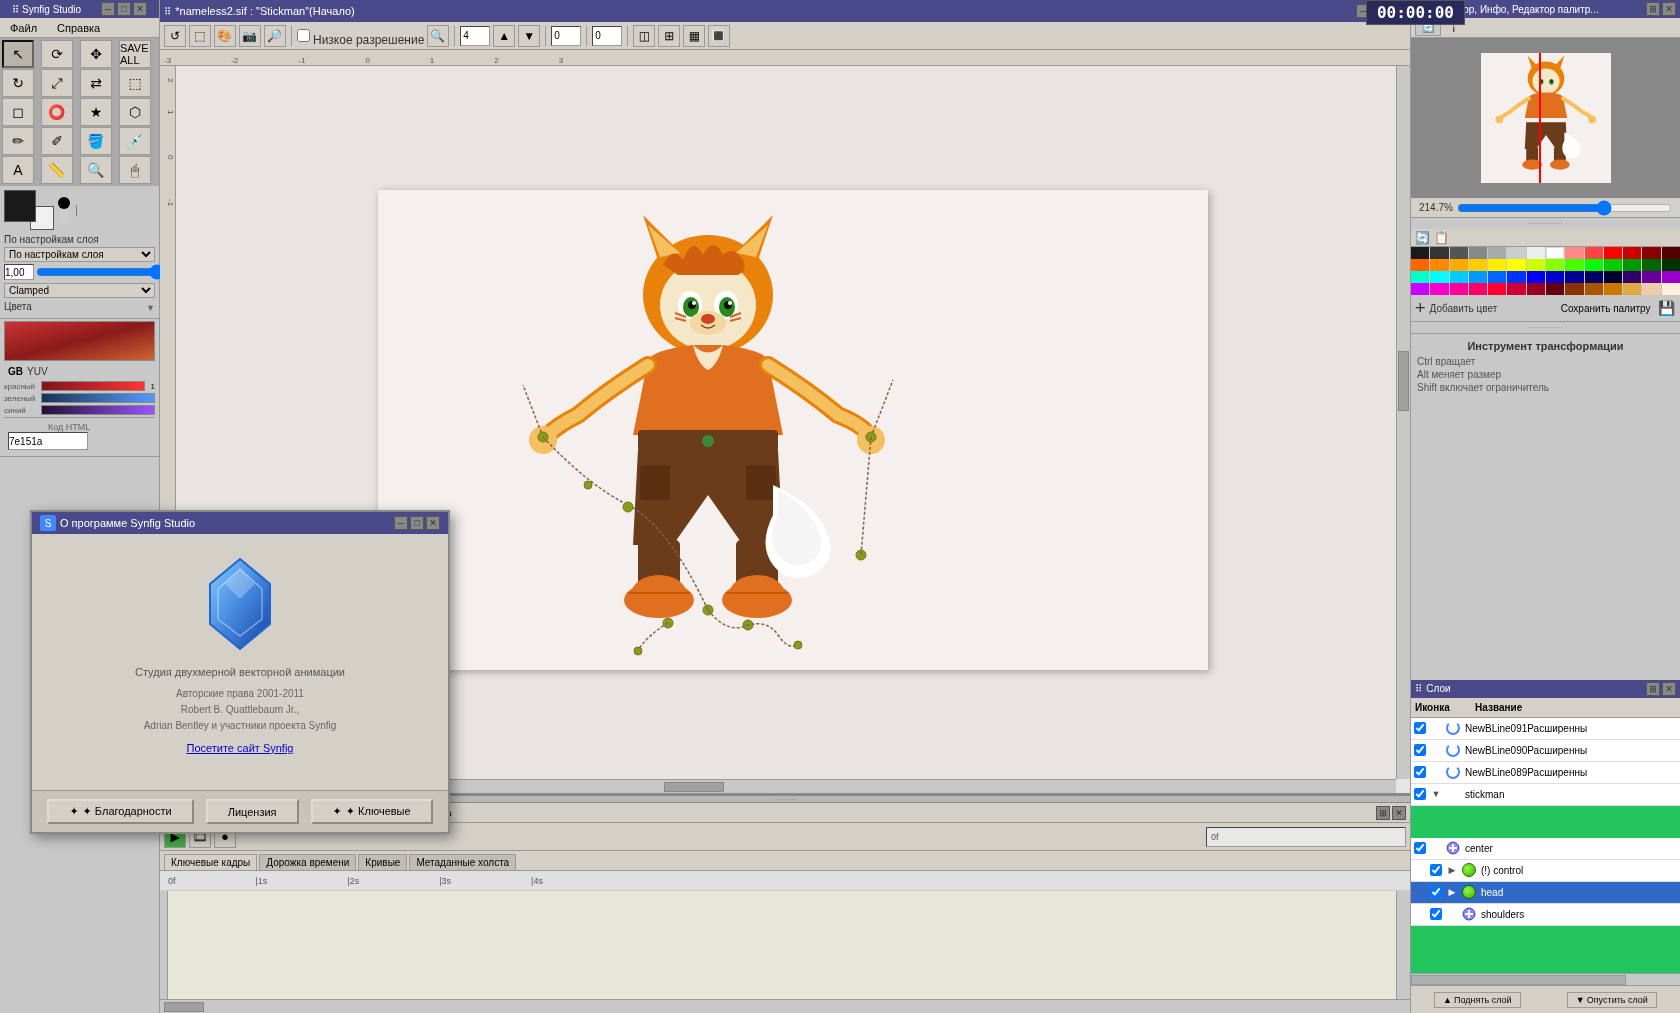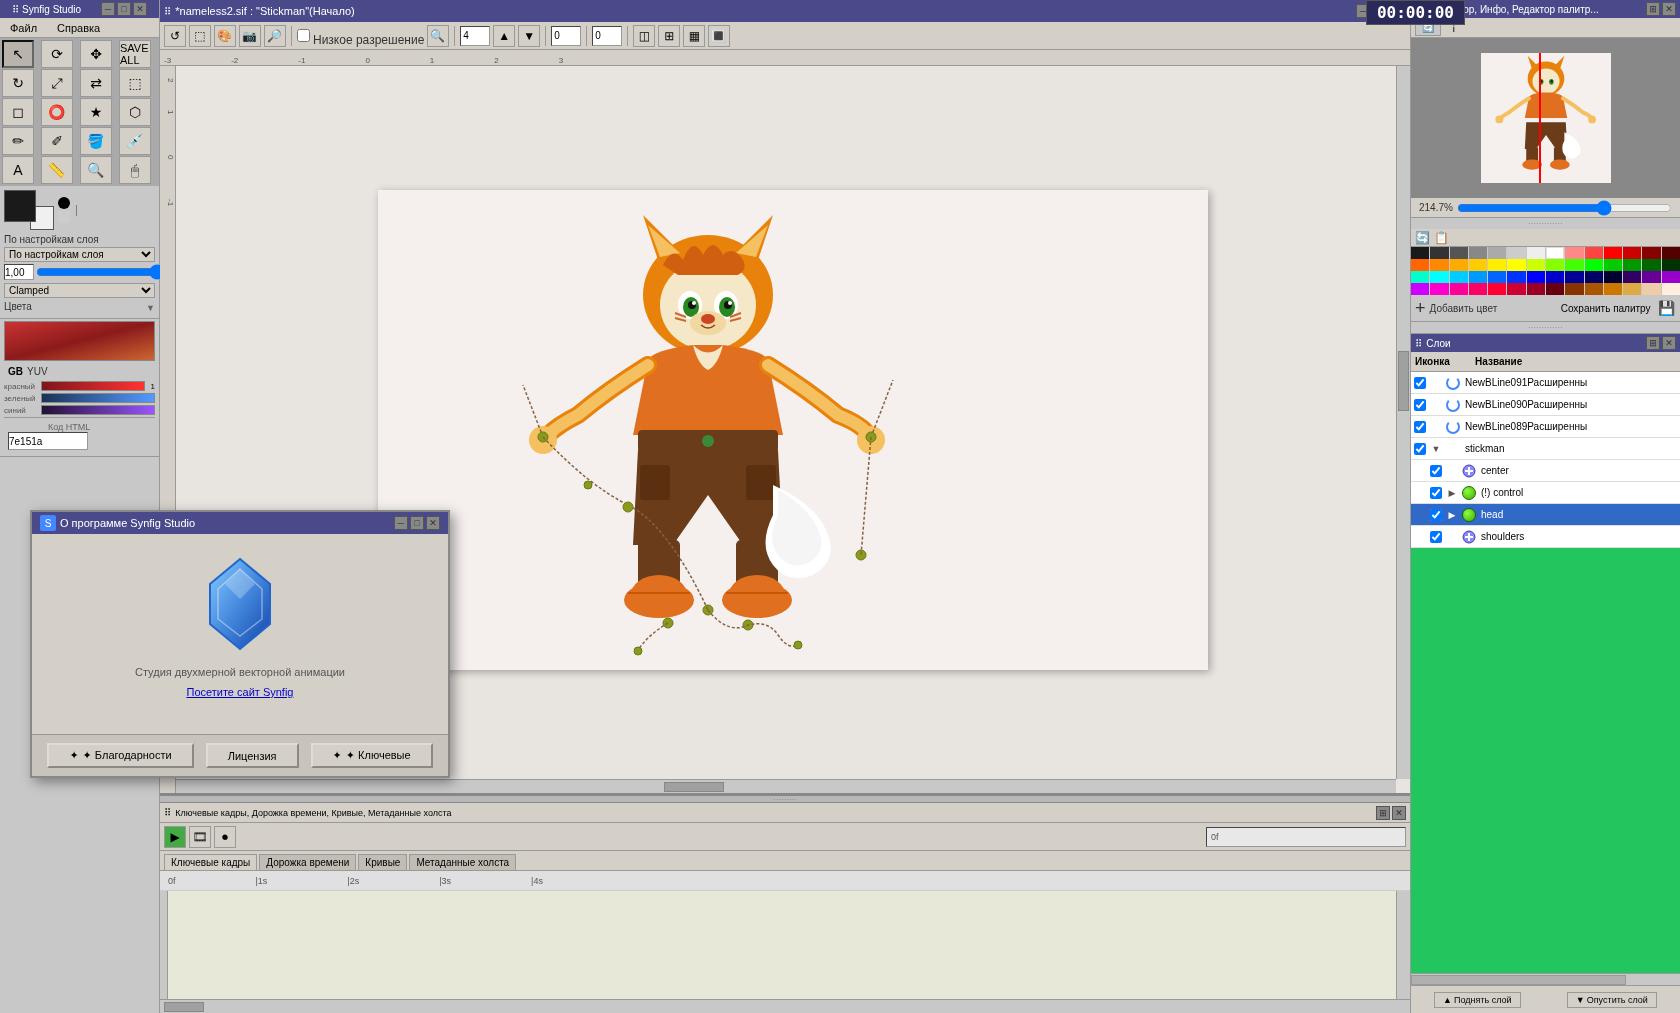--- a/index.html
+++ b/index.html
@@ -1231,20 +1231,26 @@
           <span style="flex:1;"></span>
           <span style="font-size:10px;cursor:pointer;margin-left:13px;">Сохранить палитру</span>
           <span style="font-size:14px;cursor:pointer;margin-left:4px;">💾</span>
         </div>
       </div>
 
       <div style="padding:1px 0;border-bottom:1px solid #999;">
         <div style="font-size:8px;color:#888;text-align:center;">·············</div>
       </div>
 
+      <div class="transform-info">
+        <div class="transform-title">Инструмент трансформации</div>
+        <div class="transform-hint">Ctrl вращает</div>
+        <div class="transform-hint">Alt меняет размер</div>
+        <div class="transform-hint">Shift включает ограничитель</div>
+      </div>
 
       <div class="layers-panel">
 
         <div class="layers-title">
           <div style="display:flex;align-items:center;gap:4px;">
             <span style="font-size:10px;">⠿</span>
             <span style="font-size:10px;">Слои</span>
           </div>
           <div style="display:flex;gap:2px;">
             <div class="title-btn">⊞</div>
@@ -1296,21 +1302,21 @@
             <div class="layer-check">
               <input type="checkbox" checked="" style="width: 12px; height: 12px;">
             </div>
             <div class="layer-expand">
               <span class="expand-arrow">▼</span>
             </div>
             <div class="layer-icon"></div>
             <div class="layer-name">stickman</div>
           </div>
 
-          <div class="layer-row" style="padding-left:16px;">
+          <div class="layer-row" style="margin-top:32px;">
             <div class="layer-check">
               <input type="checkbox" checked="" style="width: 12px; height: 12px;">
             </div>
             <div class="layer-expand"></div>
             <div class="layer-icon">
               <svg width="14" height="14" viewBox="0 0 14 14">
                 <circle cx="7" cy="7" r="6" fill="#8888ff" stroke="#4444aa" stroke-width="1"></circle>
                 <line x1="7" y1="3" x2="7" y2="11" stroke="white" stroke-width="2"></line>
                 <line x1="3" y1="7" x2="11" y2="7" stroke="white" stroke-width="2"></line>
               </svg>
@@ -1419,20 +1425,25 @@
             <polygon points="40,5 70,30 70,70 40,95 10,70 10,30" fill="url(#crystalGrad)" stroke="#2266cc" stroke-width="2"></polygon>
 
             <polygon points="40,15 62,35 62,65 40,82 18,65 18,35" fill="none" stroke="rgba(255,255,255,0.4)" stroke-width="1.5"></polygon>
 
             <polygon points="40,15 55,30 40,45 25,30" fill="rgba(255,255,255,0.25)"></polygon>
           </svg>
         </div>
 
         <div class="dialog-tagline">Студия двухмерной векторной анимации</div>
 
+        <div class="dialog-copyright">
+          <span>Авторские права 2001-2011</span><br>
+          <span>Robert B. Quattlebaum Jr.,</span><br>
+          <span>Adrian Bentley и участники проекта Synfig</span>
+        </div>
 
         <div class="dialog-link">Посетите сайт Synfig</div>
 
       </div>
 
       <div class="dialog-footer">
         <button class="dialog-btn">
           <span>✦</span>
           <span>✦ Благодарности</span>
         </button>

